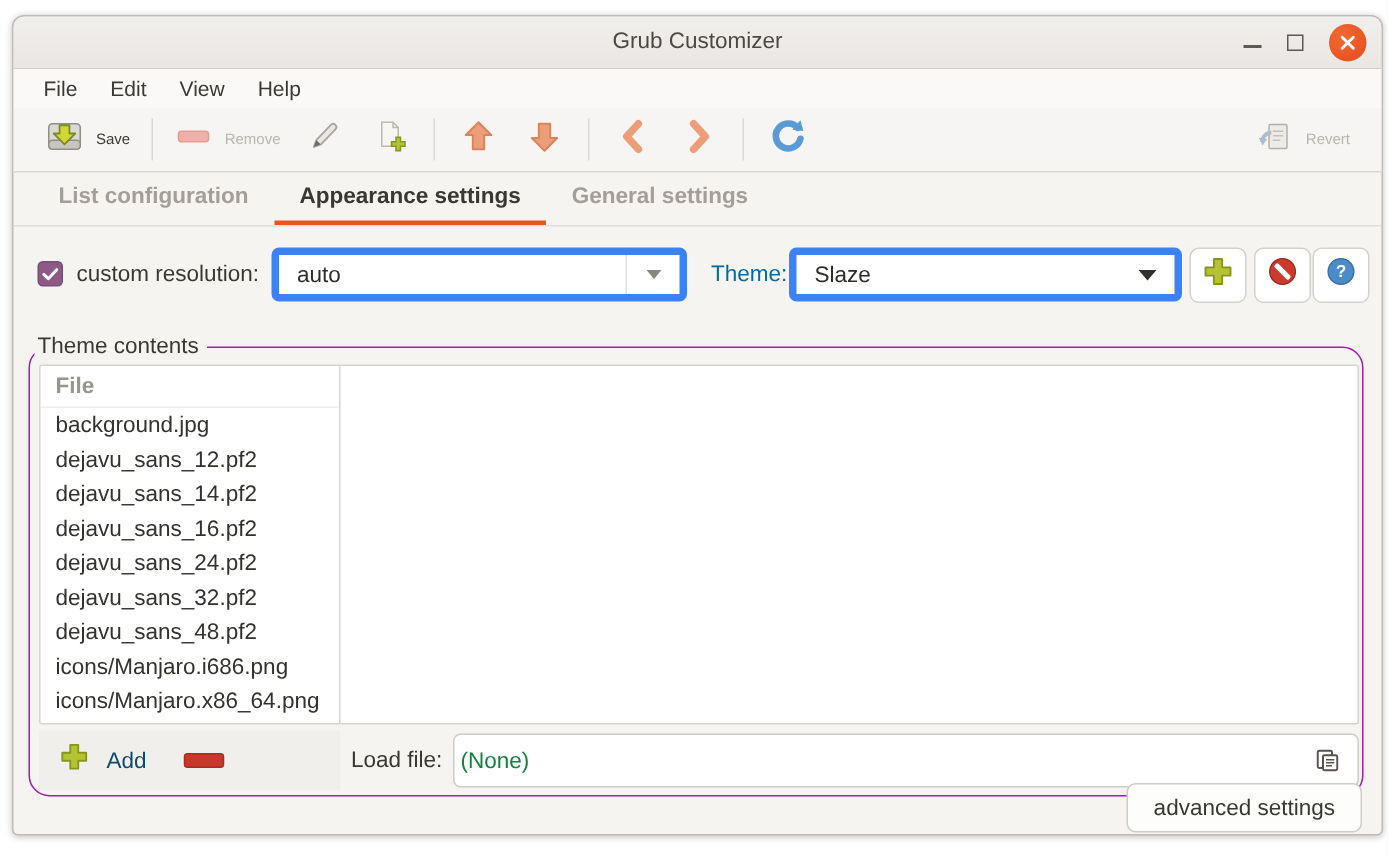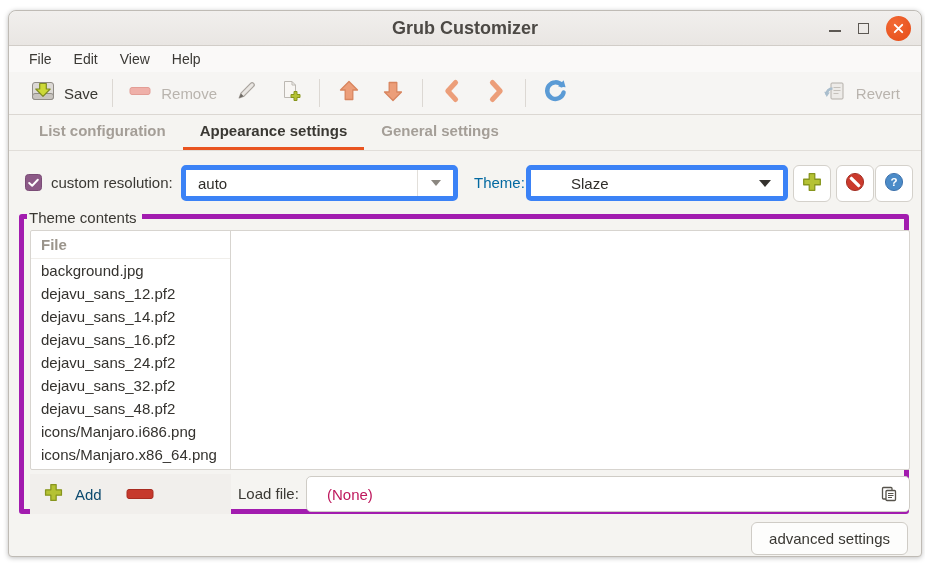--- a/index.html
+++ b/index.html
@@ -1,72 +1,72 @@
 <!DOCTYPE html>
 <html><head>
 <meta charset="utf-8">
 <style>
   html,body{margin:0;padding:0;}
   body{width:925px;height:570px;background:#ffffff;font-family:"Liberation Sans",sans-serif;position:relative;overflow:hidden;}
   .window{position:absolute;left:8px;top:10px;width:914px;height:547px;background:#f5f4f1;border:1px solid #bfbbb5;border-radius:8px 8px 4px 4px;box-shadow:0 1px 5px rgba(0,0,0,.25);overflow:hidden;box-sizing:border-box;}
 
   
   .titlebar{position:relative;height:34px;background:linear-gradient(#f1efed,#e9e6e3);border-bottom:1px solid #d1cdc8;border-radius:8px 8px 0 0;}
-  .title{position:absolute;left:0;right:0;top:0;line-height:34px;text-align:center;font-size:18px;font-weight:bold;color:#4c4945;}
+  .title{position:absolute;left:0;right:0;top:0;line-height:34px;text-align:center;font-size:15px;font-weight:normal;color:#4c4945;}
   .win-controls{position:absolute;right:10px;top:0;height:34px;display:flex;align-items:center;gap:17px;}
   .ctl-min{width:12px;height:2px;background:#5c5853;margin-top:6px;}
   .ctl-max{width:11px;height:11px;border:1.5px solid #5c5853;box-sizing:border-box;}
   .ctl-close{width:25px;height:25px;border-radius:50%;background:radial-gradient(circle at 35% 30%,#f26a35,#e95420 70%);display:flex;align-items:center;justify-content:center;}
 
   
   .menubar{height:26px;background:#faf9f8;display:flex;align-items:center;padding-left:9px;}
   .menu-item{padding:0 11px;font-size:14px;color:#3b3935;}
 
   
   .toolbar{height:42px;background:#f6f5f3;border-bottom:1px solid #dbd7d2;display:flex;align-items:center;padding:0 14px;}
   .tbtn{display:flex;align-items:center;gap:8px;padding:3px 7px;}
-  .tbtn .lbl{font-size:15px;color:#3a3833;}
+  .tbtn .lbl{font-size:10px;color:#3a3833;}
   .tbtn.disabled .lbl{color:#b9b4ae;}
   .ticon{display:flex;align-items:center;justify-content:center;padding:3px 9px;}
   .tsep{width:1px;align-self:stretch;margin:7px 7px;background:#dcd8d3;}
   .tspacer{flex:1;}
 
   
   .tabbar{height:36px;display:flex;padding-left:13px;border-bottom:1px solid #e1ded9;box-sizing:border-box;}
   .tab{padding:0 17px;font-size:15px;font-weight:bold;color:#a49e97;line-height:32px;border-bottom:3px solid transparent;}
   .tab.active{color:#3a3833;border-bottom-color:#e95420;}
 
   
   .controls{position:absolute;left:0;top:152px;width:100%;height:40px;}
   .checkbox{position:absolute;left:16px;top:11px;width:17px;height:17px;background:#8c5a87;border:1px solid #7a4c76;border-radius:3.5px;box-sizing:border-box;}
   .chk-label{position:absolute;left:42px;top:0;line-height:40px;font-size:15px;color:#3a3833;}
   .combo{background:#fff;border:5px solid #3b82f6;border-radius:5px;display:flex;align-items:center;box-sizing:border-box;position:absolute;top:2px;height:36px;}
   .res-combo{left:172px;width:277px;}
   .combo .val{flex:1;padding-left:12px;font-size:15px;color:#2f2d29;}
   .res-arrow-btn{width:35px;height:100%;border-left:1px solid #e2dfda;display:flex;align-items:center;justify-content:center;}
   .tri-gray{width:0;height:0;border-left:5px solid transparent;border-right:5px solid transparent;border-top:6px solid #8b8780;}
   .theme-label{position:absolute;left:465px;top:0;line-height:40px;font-size:15px;color:#0369a1;}
-  .theme-combo{left:517px;width:262px;padding-left:28px;}
+  .theme-combo{left:517px;width:262px;}
   .tri-dark{width:0;height:0;border-left:6px solid transparent;border-right:6px solid transparent;border-top:7px solid #34322e;margin-right:12px;}
   .sq-btn{position:absolute;top:2px;width:38px;height:37px;background:#fff;border:1px solid #d4d1cb;border-radius:6px;display:flex;align-items:center;justify-content:center;box-sizing:border-box;}
   .btn-plus{left:784px;} .btn-ban{left:827px;} .btn-help{left:866px;}
 
   
-  .frame{position:absolute;left:10px;top:203px;width:890px;height:300px;border:5px solid #a21caf;border-radius:3px;box-sizing:border-box;}
+  .frame{position:absolute;left:10px;top:220px;width:890px;height:300px;border:1px solid #a21caf;border-radius:14px;box-sizing:border-box;}
   .frame-legend{position:absolute;left:3px;top:-10px;background:#f5f4f1;padding:0 5px 0 2px;font-size:15px;color:#3a3833;}
   .tree{position:absolute;left:6px;top:11px;width:880px;height:240px;background:#fff;border:1px solid #d7d4cf;border-radius:2px;box-sizing:border-box;display:flex;}
   .filecol{width:200px;height:100%;border-right:1px solid #d7d4cf;box-sizing:border-box;}
   .col-header{height:27px;line-height:27px;padding-left:10px;font-size:15px;font-weight:bold;color:#9a948b;border-bottom:1px solid #f0eeea;}
   .file-row{height:23px;line-height:23px;padding-left:10px;font-size:15px;color:#34322e;white-space:nowrap;overflow:hidden;}
   .bottombar{position:absolute;left:6px;top:255px;width:201px;height:40px;background:#f1efec;display:flex;align-items:center;padding-left:12px;box-sizing:border-box;}
   .add-label{font-size:15px;color:#0c4a6e;margin-left:10px;}
   .minus-btn{margin-left:24px;display:flex;align-items:center;}
   .loadfile-label{position:absolute;left:214px;top:255px;line-height:40px;font-size:15px;color:#3a3833;}
   .loadfile-entry{position:absolute;left:282px;top:257px;width:604px;height:36px;background:#fff;border:1px solid #cfccc6;border-radius:5px;display:flex;align-items:center;box-sizing:border-box;}
-  .loadfile-entry .val{flex:1;padding-left:20px;font-size:15px;color:#be185d;}
+  .loadfile-entry .val{flex:1;padding-left:4px;font-size:15px;color:#15803d;}
   .entry-icon{margin-right:10px;display:flex;align-items:center;}
 
   .adv-btn{position:absolute;right:13px;top:511px;height:33px;padding:0 17px;background:#fdfdfc;border:1px solid #cfccc6;border-radius:6px;font-size:15px;color:#3a3833;line-height:31px;box-sizing:border-box;}
 </style>
 </head>
 <body>
 
 <div class="window">
 
   <div class="titlebar">

